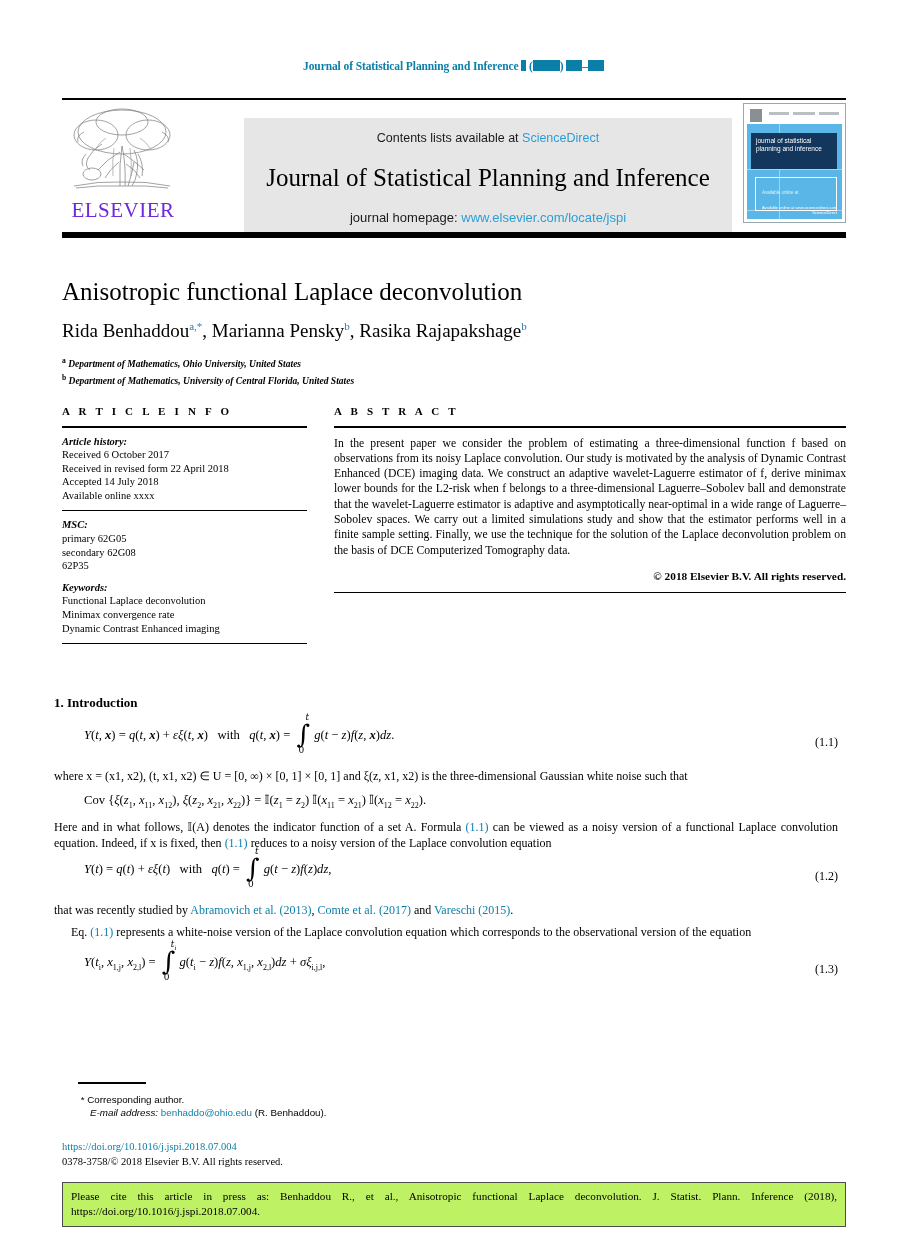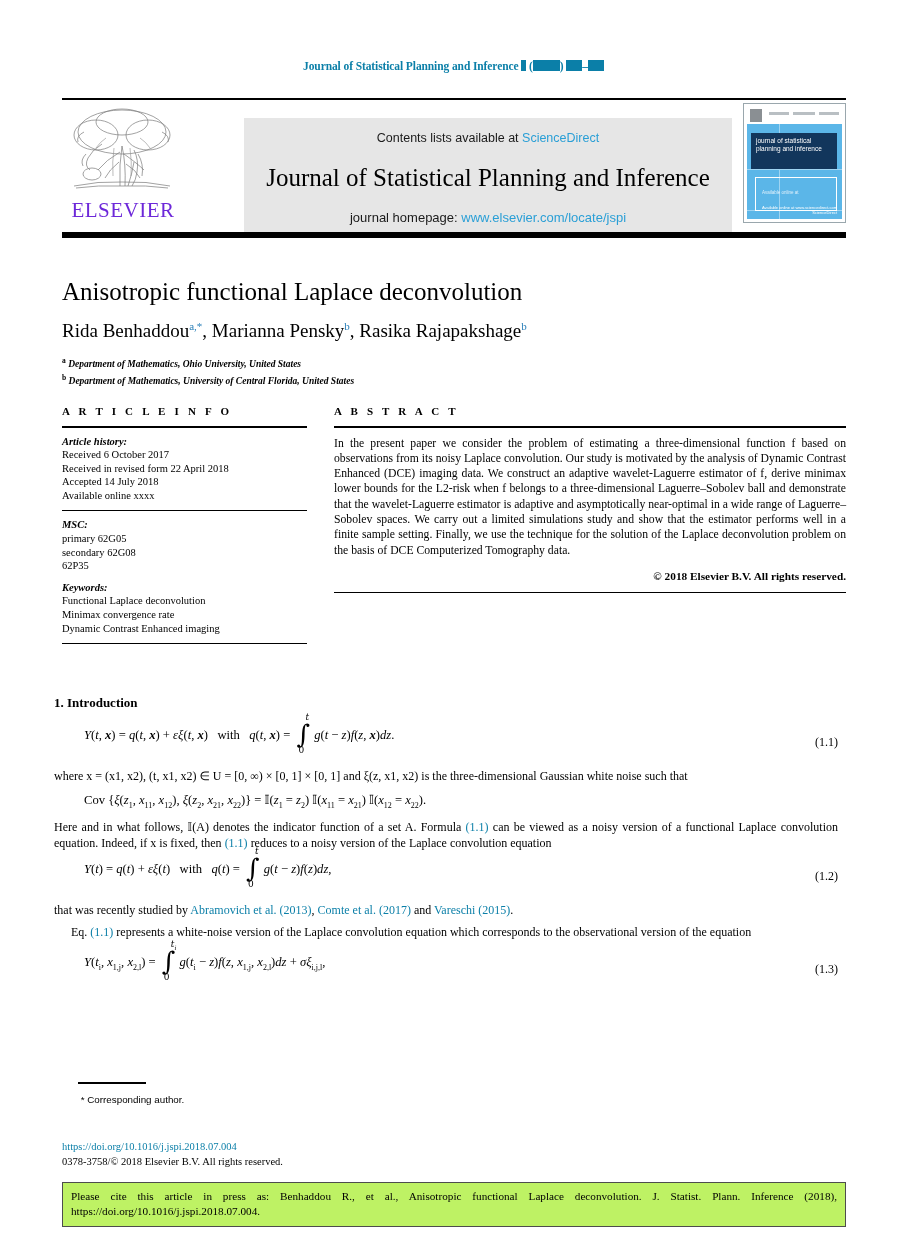--- a/index.html
+++ b/index.html
@@ -552,20 +552,25 @@
       <span class="eqno">(1.3)</span>
     </div>
   </div>
 
   <div class="footnote">
     <div class="fn-rule"></div>
     <div class="fn-line">
       &nbsp;<span>*</span>
       <span>Corresponding author.</span>
     </div>
+    <div class="fn-line" style="padding-left:12px">
+      <span class="it">E-mail address:</span>
+      <span class="lnk">benhaddo@ohio.edu</span>
+      <span>(R. Benhaddou).</span>
+    </div>
   </div>
 
   <div class="doi-block">
     <div class="doi">https://doi.org/10.1016/j.jspi.2018.07.004</div>
     <div>0378-3758/© 2018 Elsevier B.V. All rights reserved.</div>
   </div>
 
   <div class="cite-box">
     <span>Please cite this article in press as: Benhaddou R., et al., Anisotropic functional Laplace deconvolution. J. Statist. Plann. Inference (2018), https://doi.org/10.1016/j.jspi.2018.07.004.</span>
   </div>

